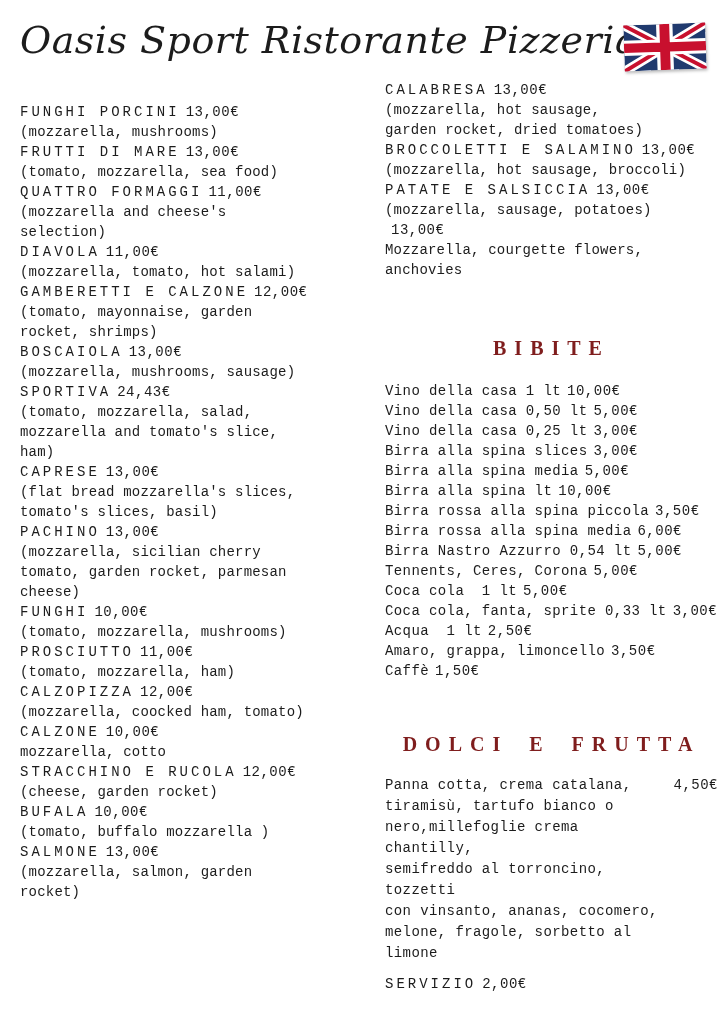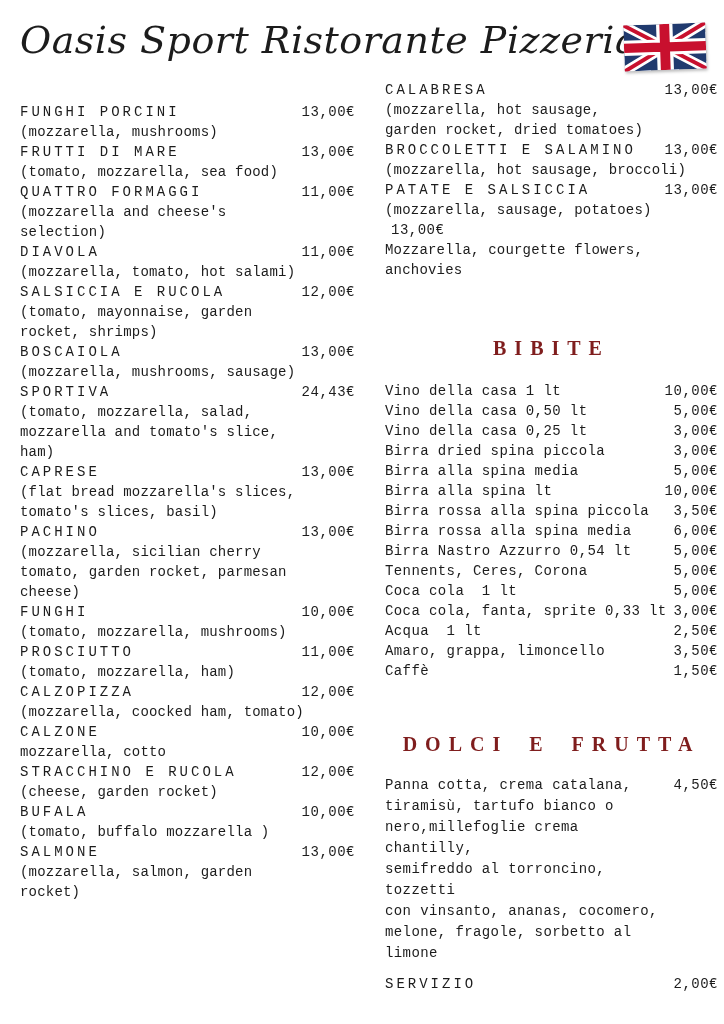--- a/index.html
+++ b/index.html
@@ -39,21 +39,21 @@
     width: 82px;
     height: 46px;
     transform: rotate(-2deg);
     box-shadow: 1px 2px 3px rgba(0,0,0,0.25);
   }
   .flag svg { display: block; width: 100%; height: 100%; }
   .columns { display: flex; }
   .col { font-size: 14px; line-height: 20px; }
   .col-left  { width: 335px; margin-right: 30px; padding-top: 28px; }
   .col-right { width: 333px; padding-top: 6px; }
-  .row { display: flex; justify-content: space-between; align-items: flex-start; }
+  .row { display: flex; align-items: flex-start; }
   .nm { letter-spacing: 3px; white-space: nowrap; }
   .pr { letter-spacing: 0.5px; white-space: nowrap; padding-left: 6px; }
   .desc { letter-spacing: 0.2px; white-space: pre-wrap; }
   .drink-nm { letter-spacing: 0.4px; white-space: pre-wrap; }
   .section-title {
     font-family: "Liberation Serif", "DejaVu Serif", serif;
     font-weight: 700;
     font-size: 20px;
     line-height: 26px;
     text-align: center;
@@ -117,21 +117,21 @@
   <div class="item">
     <div class="row">
       <span class="nm">DIAVOLA</span>
       <span class="pr">11,00€</span>
     </div>
     <div class="desc">(mozzarella, tomato, hot salami)</div>
   </div>
 
   <div class="item">
     <div class="row">
-      <span class="nm">SALSICCIA E RUCOLA</span>
+      <span class="nm">GAMBERETTI E CALZONE</span>
       <span class="pr">12,00€</span>
     </div>
     <div class="desc">(tomato, mayonnaise, garden
 rocket, shrimps)</div>
   </div>
 
   <div class="item">
     <div class="row">
       <span class="nm">BOSCAIOLA</span>
       <span class="pr">13,00€</span>
@@ -274,21 +274,21 @@
     <span class="drink-nm">Vino della casa 0,50 lt</span>
     <span class="pr">5,00€</span>
   </div>
 
   <div class="row">
     <span class="drink-nm">Vino della casa 0,25 lt</span>
     <span class="pr">3,00€</span>
   </div>
 
   <div class="row">
-    <span class="drink-nm">Birra dried spina piccola</span>
+    <span class="drink-nm">Birra alla spina slices</span>
     <span class="pr">3,00€</span>
   </div>
 
   <div class="row">
     <span class="drink-nm">Birra alla spina media</span>
     <span class="pr">5,00€</span>
   </div>
 
   <div class="row">
     <span class="drink-nm">Birra alla spina lt</span>

